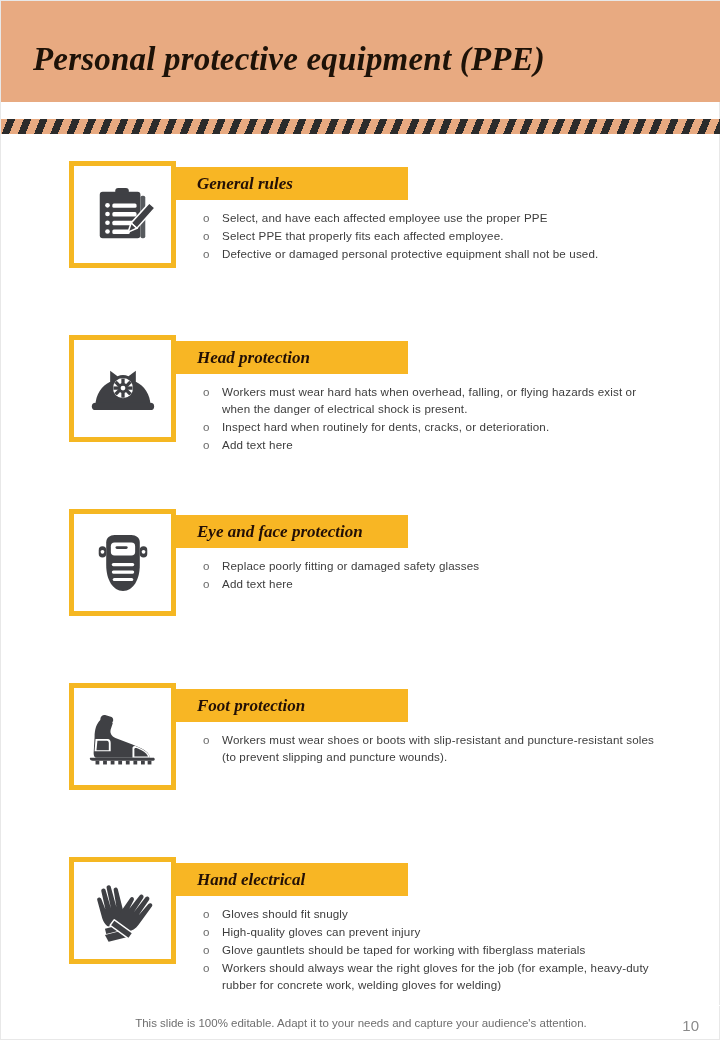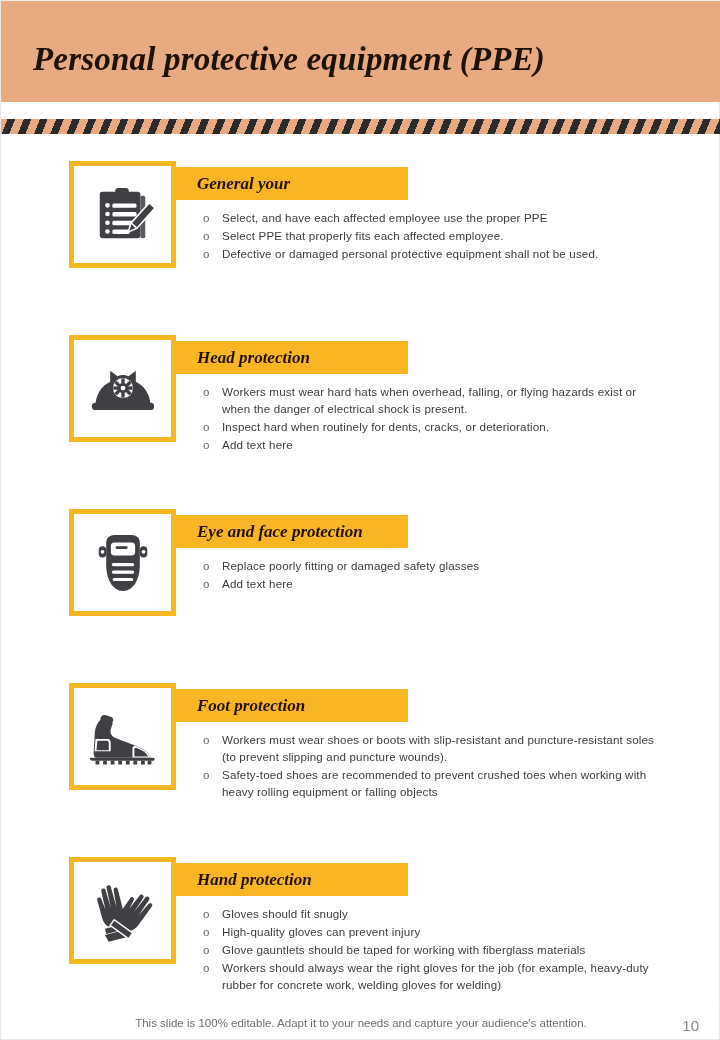--- a/index.html
+++ b/index.html
@@ -162,21 +162,21 @@
           <circle cx="16" cy="49" r="2.4" fill="#ffffff"></circle>
           <rect x="21" y="47" width="18" height="4.6" rx="1.6" fill="#ffffff"></rect>
           <g transform="rotate(42 46 40)">
             <rect x="42" y="16" width="8" height="28" fill="#3f4044" stroke="#ffffff" stroke-width="1.6"></rect>
             <polygon points="42,44 50,44 46,53" fill="#3f4044" stroke="#ffffff" stroke-width="1.6"></polygon>
           </g>
         </svg>
       </span>
     </div>
     <div class="band"></div>
-    <div class="band-label">General your</div>
+    <div class="band-label">General rules</div>
     <ul class="bullets">
       <li>Select, and have each affected employee use the proper PPE</li>
       <li>Select PPE that properly fits each affected employee.</li>
       <li>Defective or damaged personal protective equipment shall not be used.</li>
     </ul>
   </div>
 
   <div class="section" style="top:334px">
     <div class="icon-frame">
       <span>
@@ -258,21 +258,20 @@
             <rect x="57" y="55" width="4" height="4"></rect>
             <rect x="64" y="55" width="4" height="4"></rect>
           </g>
         </svg>
       </span>
     </div>
     <div class="band"></div>
     <div class="band-label">Foot protection</div>
     <ul class="bullets">
       <li>Workers must wear shoes or boots with slip-resistant and puncture-resistant soles (to prevent slipping and puncture wounds).</li>
-      <li>Safety-toed shoes are recommended to prevent crushed toes when working with heavy rolling equipment or falling objects</li>
     </ul>
   </div>
 
   <div class="section" style="top:856px">
     <div class="icon-frame">
       <span>
         <svg width="68" height="64" viewBox="0 0 72 68" fill="#3f4044">
           <g transform="rotate(-14 28 34)">
             <path d="M12 18 C12 15 16 15 16.5 18 L18 30 L18.5 10 C18.5 7 23 7 23.2 10 L24 30 L24.8 8 C24.8 5 29.2 5 29.4 8 L30 30 L31.5 12 C31.7 9 36 9 36 12 L36 38 C36 46 32 52 25 52 C18 52 13 46 12.5 38 Z"></path>
             <rect x="11" y="48" width="26" height="9" rx="1" fill="#ffffff"></rect>
@@ -281,21 +280,21 @@
           </g>
           <g transform="rotate(36 48 38)">
             <path d="M34 26 C34 23 38 23 38.5 26 L40 36 L40.5 18 C40.5 15 45 15 45.2 18 L46 36 L46.8 16 C46.8 13 51.2 13 51.4 16 L52 36 L53.5 20 C53.7 17 58 17 58 20 L58 44 C58 52 54 58 47 58 C40 58 35 52 34.5 44 Z"></path>
             <rect x="33" y="54" width="26" height="9" rx="1" fill="#ffffff"></rect>
             <rect x="34.6" y="55.6" width="22.8" height="5.8" fill="#3f4044"></rect>
           </g>
         </svg>
       </span>
     </div>
     <div class="band"></div>
-    <div class="band-label">Hand protection</div>
+    <div class="band-label">Hand electrical</div>
     <ul class="bullets">
       <li>Gloves should fit snugly</li>
       <li>High-quality gloves can prevent injury</li>
       <li>Glove gauntlets should be taped for working with fiberglass materials</li>
       <li>Workers should always wear the right gloves for the job (for example, heavy-duty rubber for concrete work, welding gloves for welding)</li>
     </ul>
   </div>
 
   <div class="footer-line"></div>
   <div class="footer-note">This slide is 100% editable. Adapt it to your needs and capture your audience's attention.</div>

